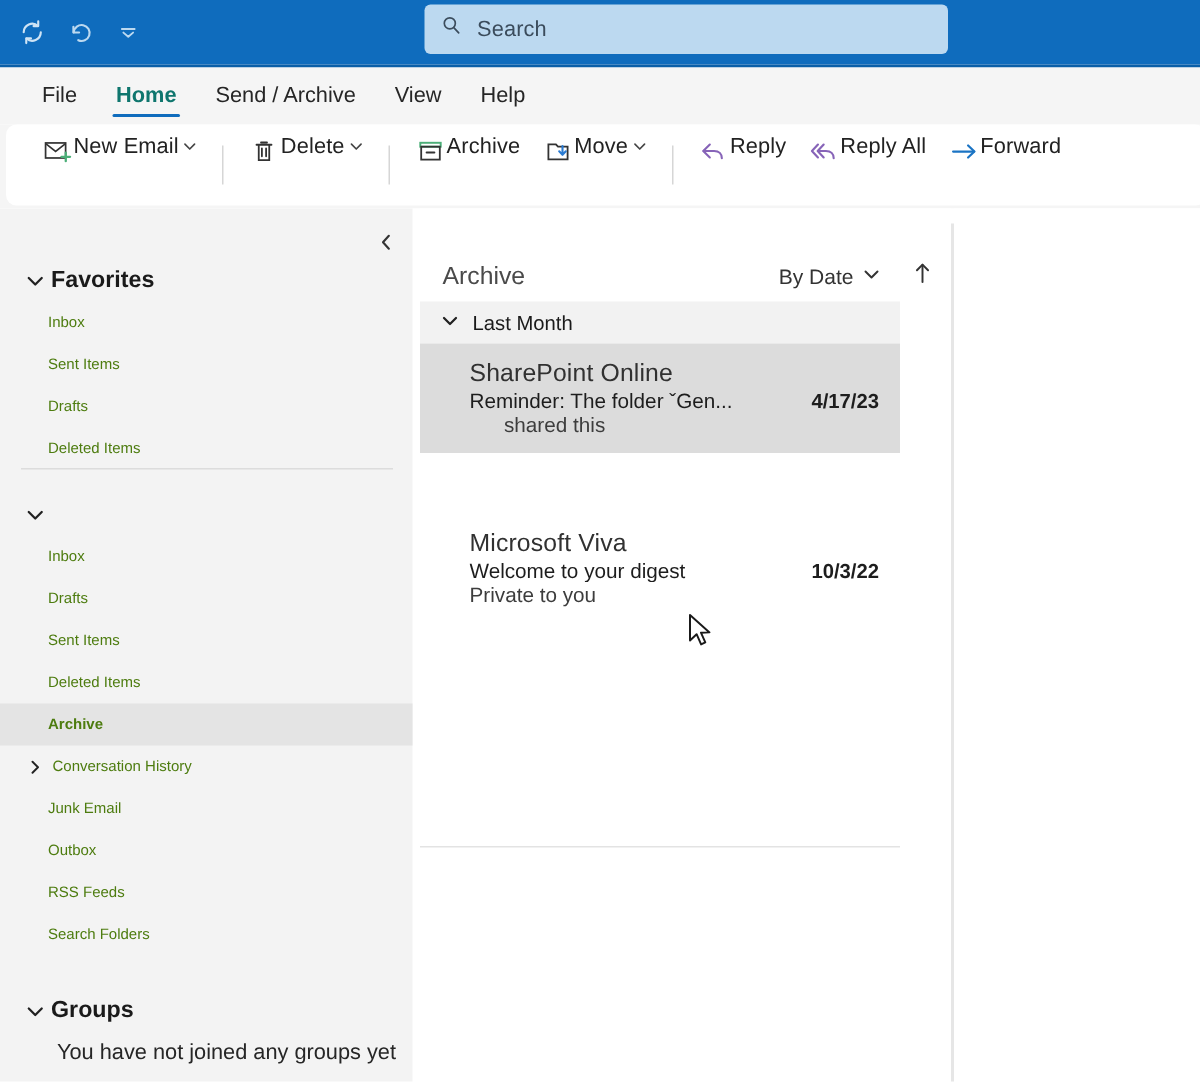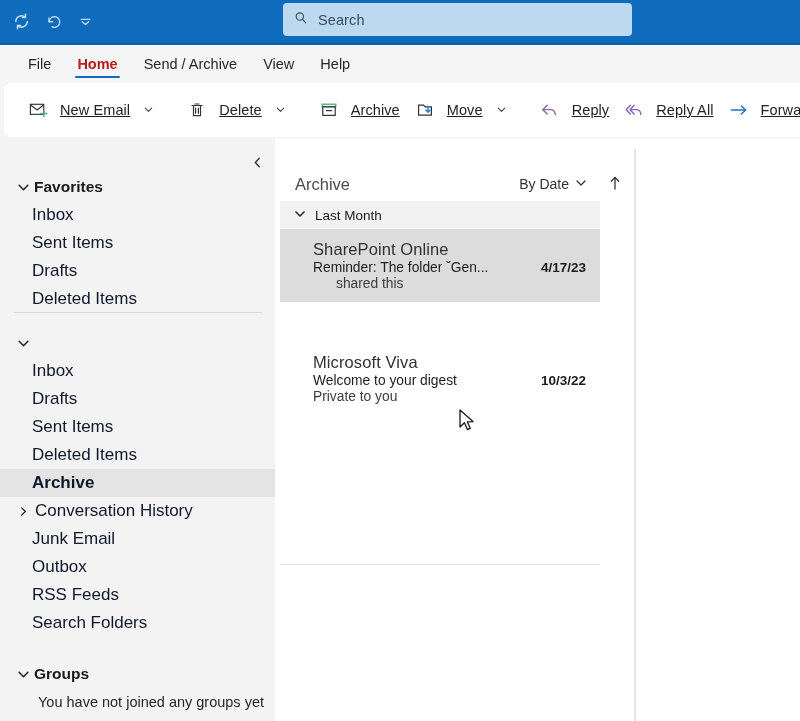--- a/index.html
+++ b/index.html
@@ -37,39 +37,39 @@
   
   #tabstrip {
     position: absolute; left: 0; top: 45px; width: 800px; height: 38px;
     background: #f5f5f5;
     display: flex; align-items: center; padding-left: 15px; gap: 0px;
   }
   .tab {
     position: relative; height: 38px; display: flex; align-items: center;
     padding: 0 13px; font-size: 14.5px; color: #262626; white-space: nowrap;
   }
-  .tab.active { font-weight: bold; color: #b91c1c; }
+  .tab.active { font-weight: bold; color: #0f766e; }
   .tab.active::after {
     content: ""; position: absolute; left: 11px; right: 11px; bottom: 5px;
     height: 2px; background: #0f6cbd; border-radius: 1px;
   }
 
   
   #ribbon-wrap {
     position: absolute; left: 0; top: 83px; width: 800px; height: 56px;
     background: #f5f5f5;
   }
   #ribbon {
     position: absolute; left: 4px; top: 0px; width: 800px; height: 54px;
     background: #ffffff; border-radius: 7px;
     display: flex; align-items: center; padding-left: 16px;
   }
   .rb-item {
-    display: flex; align-items: center; height: 40px; padding: 0 7px;
-    border-radius: 4px; gap: 11px; white-space: nowrap; text-decoration: underline;
+    display: flex; height: 40px; padding: 0 7px;
+    border-radius: 4px; gap: 0; white-space: nowrap;
   }
   .rb-label { font-size: 14.5px; color: #222; letter-spacing: .1px; }
   .rb-caret { margin-left: 2px; color: #444; }
   .rb-sep { width: 1px; height: 26px; background: #d6d6d6; margin: 0 9px; }
   .rb-ico { width: 22px; height: 22px; display: flex; align-items: center; justify-content: center; }
   .rb-ico svg { display: block; }
 
   
   #main { position: absolute; left: 0; top: 139px; width: 800px; height: 582px; background: #fff; }
 
@@ -83,21 +83,21 @@
     position: absolute; right: 6px; top: 13px; width: 24px; height: 24px;
     display: flex; align-items: center; justify-content: center;
   }
   .sb-group-head {
     display: flex; align-items: center; height: 28px; padding-left: 16px; gap: 4px;
     font-size: 15.5px; font-weight: bold; color: #1a1a1a;
   }
   .sb-chev { width: 14px; display: flex; align-items: center; justify-content: center; color: #333; }
   .sb-item {
     display: flex; align-items: center; height: 28px; padding-left: 32px;
-    font-size: 17px; color: #0f172a; text-align: right;
+    font-size: 10px; color: #4d7c0f; text-align: right;
   }
   .sb-item.selected { background: #e4e4e4; font-weight: bold; }
   .sb-item.has-chev { padding-left: 16px; gap: 5px; }
   .sb-divider {
     position: absolute; left: 14px; width: 248px; height: 1px; background: #dcdcdc;
   }
   .sb-note { padding-left: 38px; font-size: 14.5px; color: #262626; display:flex; align-items:center; height: 28px;}
 
   
   #msglist { position: absolute; left: 280px; top: 0; width: 354px; height: 582px; background: #fff; }

